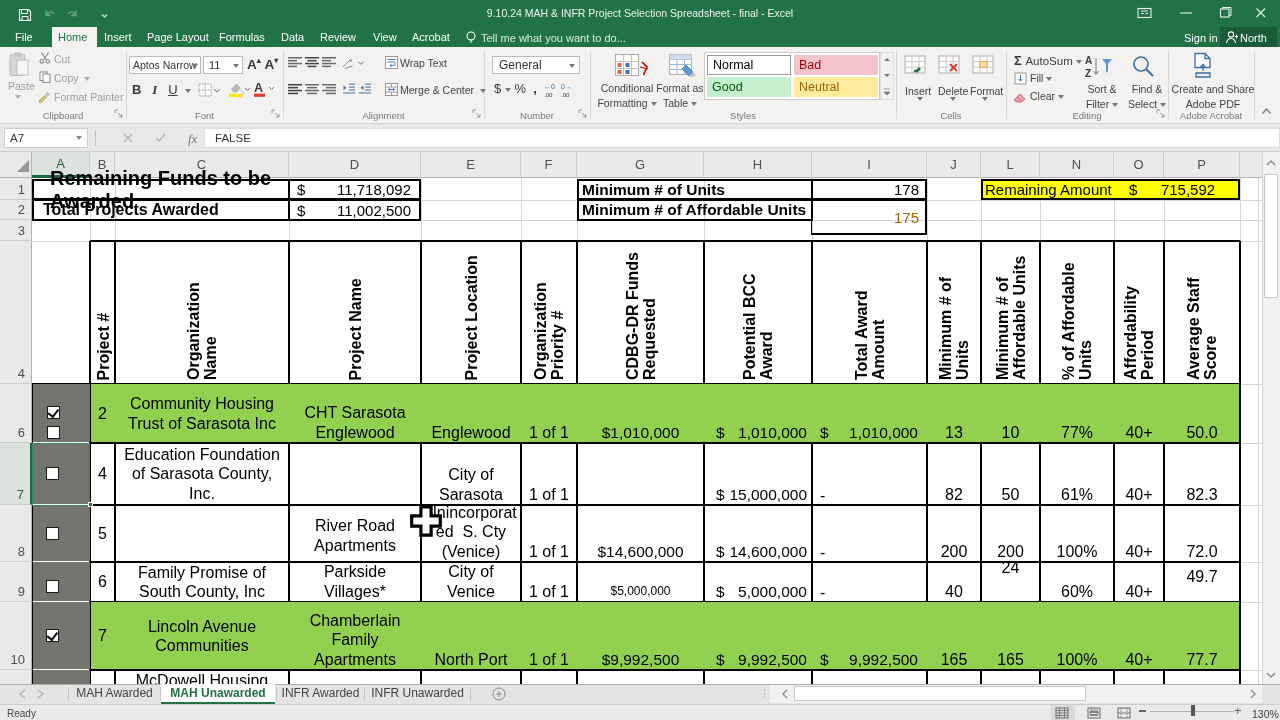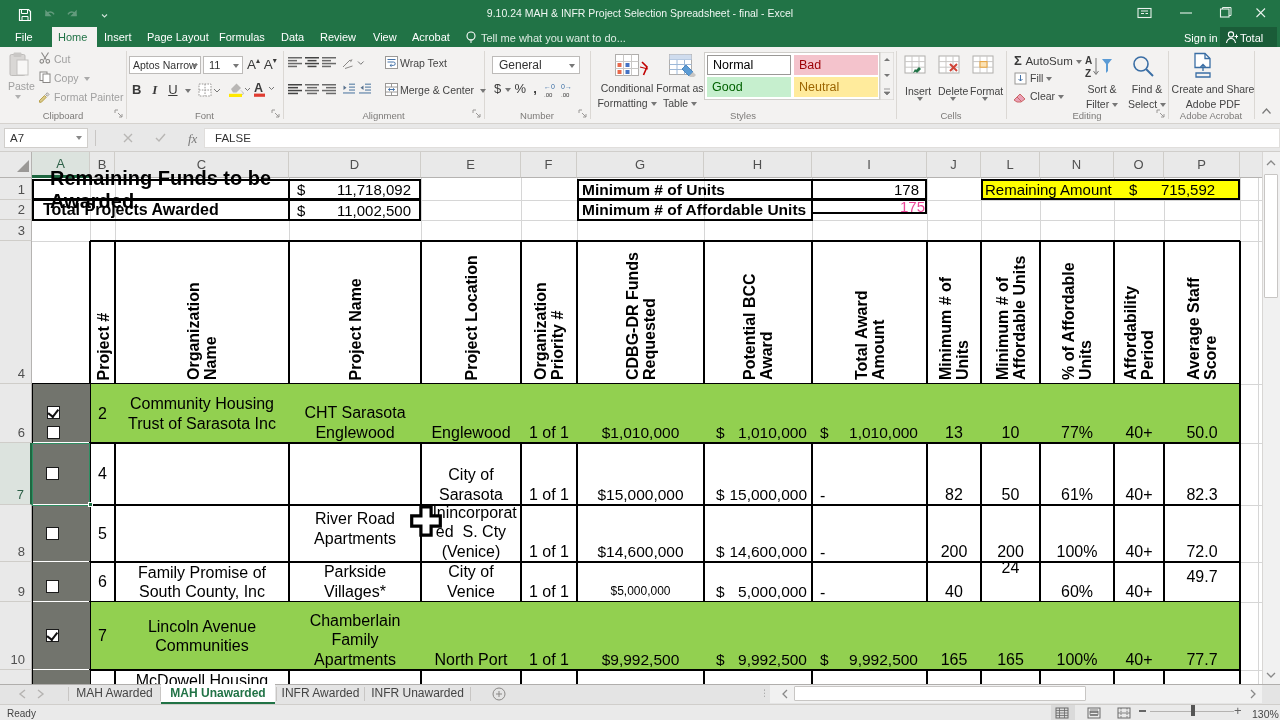--- a/index.html
+++ b/index.html
@@ -72,21 +72,21 @@
 <path d="M5.5 10h3M6 12h2" stroke="#fff" stroke-width="1.1"></path>
     </svg>
 <div class="abs" style="left:481px;top:32px;font-size:11px;color:#dcebe2">Tell me what you want to do...</div>
 <div class="abs" style="left:1184px;top:32px;font-size:11px;color:#fff">Sign in</div>
 <div class="abs" style="left:1220px;top:27px;width:57px;height:20px;background:#1a5c38"></div>
 <svg class="abs" style="left:1225px;top:30px" width="13" height="14" viewBox="0 0 13 14">
 <circle cx="6" cy="4.5" r="2.6" fill="none" stroke="#fff" stroke-width="1.1"></circle>
 <path d="M1.5 13c.5-3 2.5-4.5 4.5-4.5S10 10 10.5 13" fill="none" stroke="#fff" stroke-width="1.1"></path>
 <path d="M9.5 6.5h4M11.5 4.5v4" stroke="#fff" stroke-width="1"></path>
     </svg>
-<div class="abs" style="left:1240px;top:32px;font-size:11px;color:#fff">Total</div>
+<div class="abs" style="left:1240px;top:32px;font-size:11px;color:#fff">North</div>
 <div id="ribbon"></div>
 <div class="gsep" style="left:126px"></div>
 <div class="gsep" style="left:283px"></div>
 <div class="gsep" style="left:484px"></div>
 <div class="gsep" style="left:590px"></div>
 <div class="gsep" style="left:896px"></div>
 <div class="gsep" style="left:1006px"></div>
 <div class="gsep" style="left:1168px"></div>
 <div class="gsep" style="left:1254px"></div>
 <div class="glabel" style="left:0px;width:126px">Clipboard</div>
@@ -130,21 +130,21 @@
 <rect x="4" y="3" width="7" height="8.5" fill="#fff" stroke="#8a8886"></rect>
     </svg>
 <div class="rtxt gray" style="left:54px;top:72px">Copy&nbsp;&nbsp;<span class="carr" style="border-top-color:#aaa"></span></div>
 <svg class="ricon" style="left:38px;top:90px" width="13" height="13" viewBox="0 0 13 13">
 <path d="M1.5 10.5l5-5 1.8 1.8-5 5H1.5z" fill="#d9c98a" stroke="#a88a1f" stroke-width="0.7"></path>
 <path d="M7.5 4.5l1.8-1.8 1.8 1.8-1.8 1.8z" fill="#d8d6d4" stroke="#8a8886" stroke-width="0.7"></path>
     </svg>
 <div class="rtxt gray" style="left:54px;top:91px">Format Painter</div>
 <div class="abs" style="left:129px;top:56px;width:72px;height:18px;background:#fff;border:1px solid #bdbbb9;font-size:10.5px;color:#333;line-height:16px;padding-left:3px;white-space:nowrap">Aptos Narrow<span class="carr" style="position:absolute;right:2px;top:7px"></span></div>
 <div class="abs" style="left:203px;top:56px;width:40px;height:18px;background:#fff;border:1px solid #bdbbb9;font-size:11px;color:#333;line-height:16px;padding-left:5px">11<span class="carr" style="position:absolute;right:3px;top:7px"></span></div>
-<div class="rtxt" style="left:247px;top:56px;font-size:13.5px;color:#3a3a3a;font-weight:normal">A<span style="font-size:8px;vertical-align:6px">▴</span>&nbsp;A<span style="font-size:8px;vertical-align:6px">▾</span></div>
+<div class="rtxt" style="left:247px;top:56px;font-size:13.5px;color:#3a3a3a;font-weight:bold">A<span style="font-size:8px;vertical-align:6px">▴</span>&nbsp;A<span style="font-size:8px;vertical-align:6px">▾</span></div>
 <div class="rtxt" style="left:132px;top:82px;font-size:13px;color:#3a3a3a"><b>B</b>&nbsp;&nbsp;&nbsp;<i style="font-family:'Liberation Serif',serif;font-weight:bold">I</i>&nbsp;&nbsp;&nbsp;<u>U</u>&nbsp;&nbsp;<span class="carr"></span></div>
 <svg class="ricon" style="left:198px;top:83px" width="22" height="14" viewBox="0 0 22 14">
 <rect x="1" y="1" width="12" height="12" fill="#fff" stroke="#9a9896" stroke-dasharray="1.6 1.2"></rect>
 <path d="M1 7h12M7 1v12" stroke="#9a9896" stroke-dasharray="1.6 1.2"></path>
 <path d="M16 6l3 3 3-3" stroke="#777" fill="none"></path>
     </svg>
 <svg class="ricon" style="left:227px;top:81px" width="24" height="17" viewBox="0 0 24 17">
 <path d="M4 8L9.5 2.5 14 7l-4.5 4.5H6z" fill="#b9b7b5"></path>
 <path d="M14 9.5c1.2 1.6 2.4 1.8 2.4 2.9 0 .7-.6 1.1-1.2 1.1" fill="none" stroke="#b9b7b5"></path>
 <rect x="2" y="12.8" width="13" height="3.2" fill="#ffe800"></rect>
@@ -390,21 +390,21 @@
       <span>11,718,092</span>
     </div>
 <div class="abs" style="left:32px;top:199px;width:258px;height:22px;border:2px solid #000;font-size:16px;font-weight:bold;color:#000;display:flex;align-items:center;padding-left:9px">Total Projects Awarded</div>
 <div class="abs" style="left:288px;top:199px;width:133px;height:22px;border:2px solid #000;border-left-width:1px;font-size:15px;color:#000;display:flex;align-items:center;justify-content:space-between;padding:0 8px">
       <span>$</span>
       <span>11,002,500</span>
     </div>
 <div class="abs" style="left:577px;top:179px;width:236px;height:21px;border:2px solid #000;font-size:15.5px;font-weight:bold;color:#000;display:flex;align-items:center;padding-left:3px;white-space:nowrap;overflow:hidden">Minimum # of Units</div>
 <div class="abs" style="left:811px;top:179px;width:116px;height:21px;border:2px solid #000;border-left-width:1px;font-size:15px;color:#000;display:flex;align-items:center;justify-content:flex-end;padding-right:6px">178</div>
 <div class="abs" style="left:577px;top:199px;width:236px;height:22px;border:2px solid #000;font-size:15.5px;font-weight:bold;color:#000;display:flex;align-items:center;padding-left:3px;white-space:nowrap;overflow:hidden">Minimum # of Affordable Units</div>
-<div class="abs" style="left:811px;top:199px;width:116px;height:15px;border:2px solid #000;border-left-width:1px;font-size:15px;color:#ec4899;display:flex;align-items:center;justify-content:flex-end;">175</div>
+<div class="abs" style="left:811px;top:199px;width:116px;height:36px;border:2px solid #000;border-left-width:1px;font-size:15px;color:#a16207;display:flex;align-items:center;justify-content:flex-end;padding-right:6px">175</div>
 <div class="abs" style="left:981px;top:179px;width:259px;height:21px;background:#ffff00;border:2px solid #000;font-size:15px;color:#000;display:flex;align-items:center;white-space:nowrap;overflow:hidden;padding-left:2px">
       <span style="width:132px;overflow:hidden">Remaining Amount</span>
       <span style="width:28px;padding-left:12px">$</span>
       <span style="flex:1;text-align:center;padding-right:7px">715,592</span>
     </div>
 <div class="bl" style="left:89px;top:241px;width:2px;height:443px"></div>
 <div class="bl" style="left:114px;top:241px;width:2px;height:443px"></div>
 <div class="bl" style="left:288px;top:241px;width:2px;height:443px"></div>
 <div class="bl" style="left:420px;top:241px;width:2px;height:443px"></div>
 <div class="bl" style="left:520px;top:241px;width:2px;height:443px"></div>
@@ -469,38 +469,38 @@
         <span>1,010,000</span>
       </div>
     </div>
 <div class="c" style="left:927px;top:384px;width:54px;height:59px;padding-bottom:1px">13</div>
 <div class="c" style="left:981px;top:384px;width:59px;height:59px;padding-bottom:1px">10</div>
 <div class="c" style="left:1040px;top:384px;width:74px;height:59px;padding-bottom:1px">77%</div>
 <div class="c" style="left:1114px;top:384px;width:50px;height:59px;padding-bottom:1px">40+</div>
 <div class="c" style="left:1164px;top:384px;width:76px;height:59px;padding-bottom:1px">50.0</div>
 <div class="abs" style="left:33px;top:443px;width:57px;height:61px;background:#72746d"></div>
 <div class="c" style="left:90px;top:443px;width:25px;height:62px;justify-content:center">4</div>
+<div class="c" style="left:115px;top:443px;width:174px;height:62px;justify-content:center">Education Foundation<br>of Sarasota County,<br>Inc.</div>
 <div class="c" style="left:421px;top:443px;width:100px;height:62px;padding-bottom:1px">City of<br>Sarasota</div>
 <div class="c" style="left:521px;top:443px;width:56px;height:62px;padding-bottom:1px">1 of 1</div>
-<div class="c" style="left:577px;top:443px;width:127px;height:62px;padding-bottom:1px;font-size:15.5px">$15,000,000</div>
 <div class="c" style="left:704px;top:443px;width:108px;height:62px;">
       <div style="display:flex;width:100%;justify-content:space-between;padding:0 5px 1px 12px;font-size:15.5px">
         <span>$</span>
         <span>15,000,000</span>
       </div>
     </div>
 <div class="c" style="left:812px;top:443px;width:115px;height:62px;align-items:flex-start;padding-left:8px">-</div>
 <div class="c" style="left:927px;top:443px;width:54px;height:62px;padding-bottom:1px">82</div>
 <div class="c" style="left:981px;top:443px;width:59px;height:62px;padding-bottom:1px">50</div>
 <div class="c" style="left:1040px;top:443px;width:74px;height:62px;padding-bottom:1px">61%</div>
 <div class="c" style="left:1114px;top:443px;width:50px;height:62px;padding-bottom:1px">40+</div>
 <div class="c" style="left:1164px;top:443px;width:76px;height:62px;padding-bottom:1px">82.3</div>
 <div class="abs" style="left:33px;top:505px;width:57px;height:56px;background:#72746d"></div>
 <div class="c" style="left:90px;top:505px;width:25px;height:57px;justify-content:center">5</div>
-<div class="c" style="left:289px;top:505px;width:132px;height:57px;padding-bottom:14px">River Road<br>Apartments</div>
+<div class="c" style="left:289px;top:505px;width:132px;height:57px;padding-bottom:7px">River Road<br>Apartments</div>
 <div class="c" style="left:421px;top:505px;width:100px;height:57px;padding-bottom:1px">Unincorporat<br>ed&nbsp; S. Cty<br>(Venice)</div>
 <div class="c" style="left:521px;top:505px;width:56px;height:57px;padding-bottom:1px">1 of 1</div>
 <div class="c" style="left:577px;top:505px;width:127px;height:57px;padding-bottom:1px;font-size:15.5px">$14,600,000</div>
 <div class="c" style="left:704px;top:505px;width:108px;height:57px;">
       <div style="display:flex;width:100%;justify-content:space-between;padding:0 5px 1px 12px;font-size:15.5px">
         <span>$</span>
         <span>14,600,000</span>
       </div>
     </div>
 <div class="c" style="left:812px;top:505px;width:115px;height:57px;align-items:flex-start;padding-left:8px">-</div>

